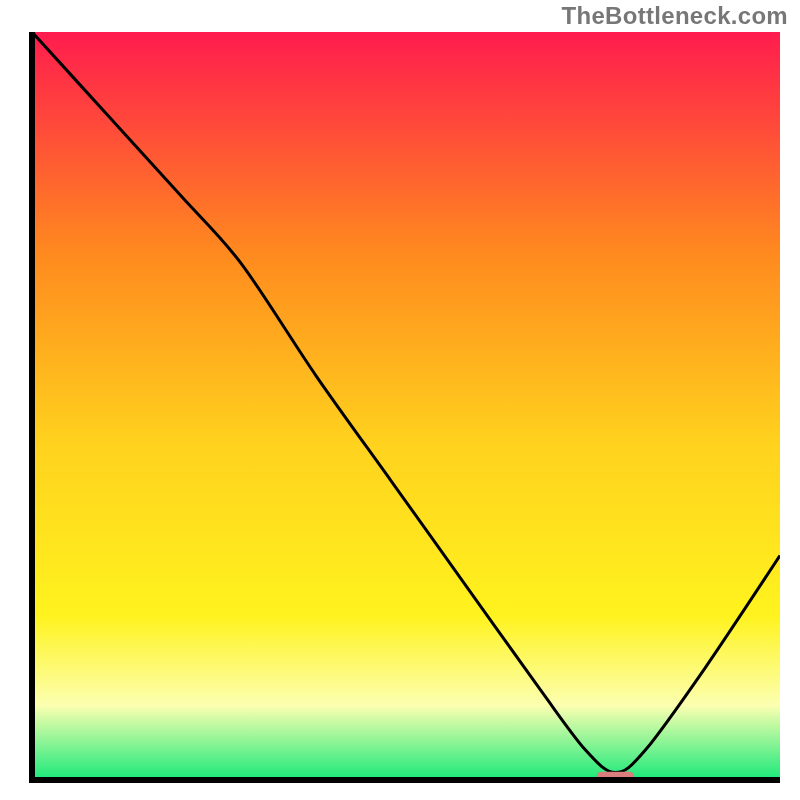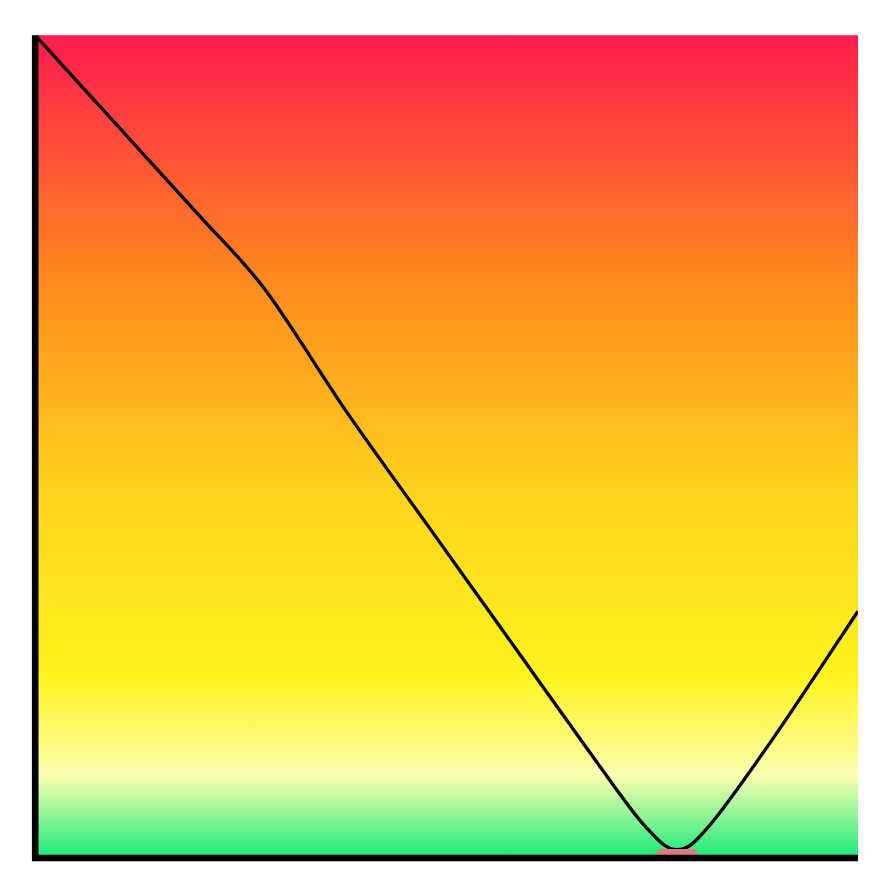--- a/index.html
+++ b/index.html
@@ -31,20 +31,21 @@
     top: 0;
     left: 0;
     width: 800px;
     height: 800px;
   }
 </style>
 </head>
 <body>
 
 <div class="chart-container">
+  <div class="watermark">TheBottleneck.com</div>
 
   <svg class="chart" viewBox="0 0 800 800">
     <defs>
       <linearGradient id="bg-grad" x1="0" y1="0" x2="0" y2="1">
         <stop id="g-stop-0" offset="0%" stop-color="#ff1c4e"></stop>
         <stop id="g-stop-1" offset="30%" stop-color="#ff8b1e"></stop>
         <stop id="g-stop-2" offset="55%" stop-color="#ffd21e"></stop>
         <stop id="g-stop-3" offset="78%" stop-color="#fff31e"></stop>
         <stop id="g-stop-4" offset="90%" stop-color="#fcffb0"></stop>
         <stop id="g-stop-5" offset="100%" stop-color="#19e97a"></stop>

